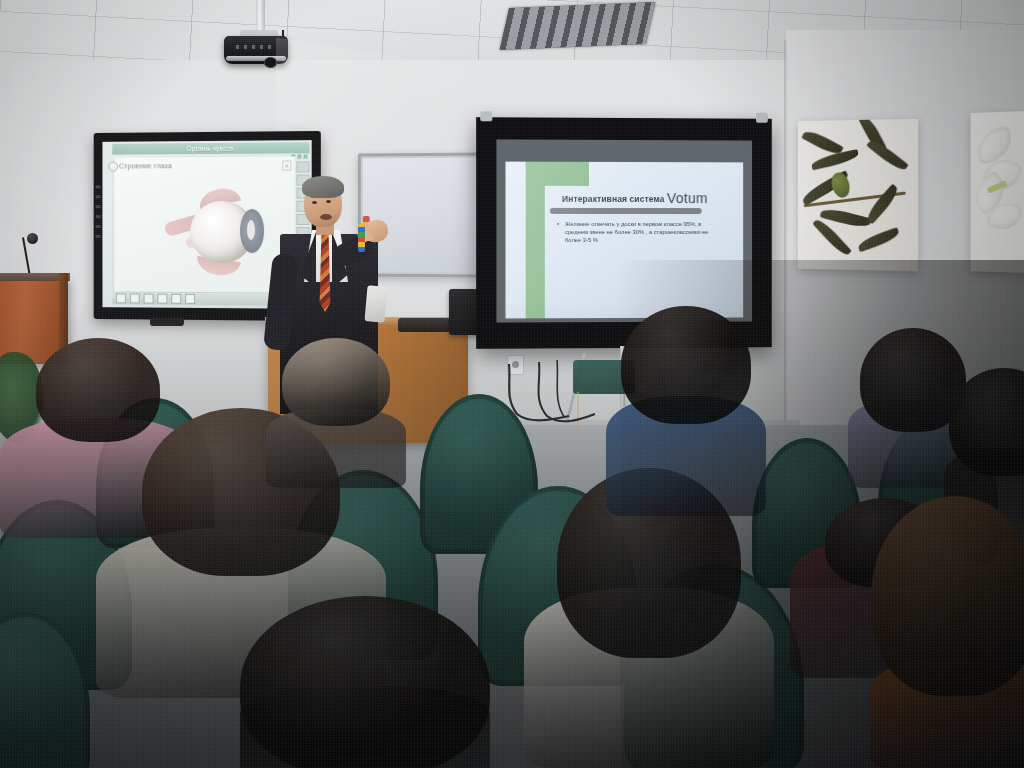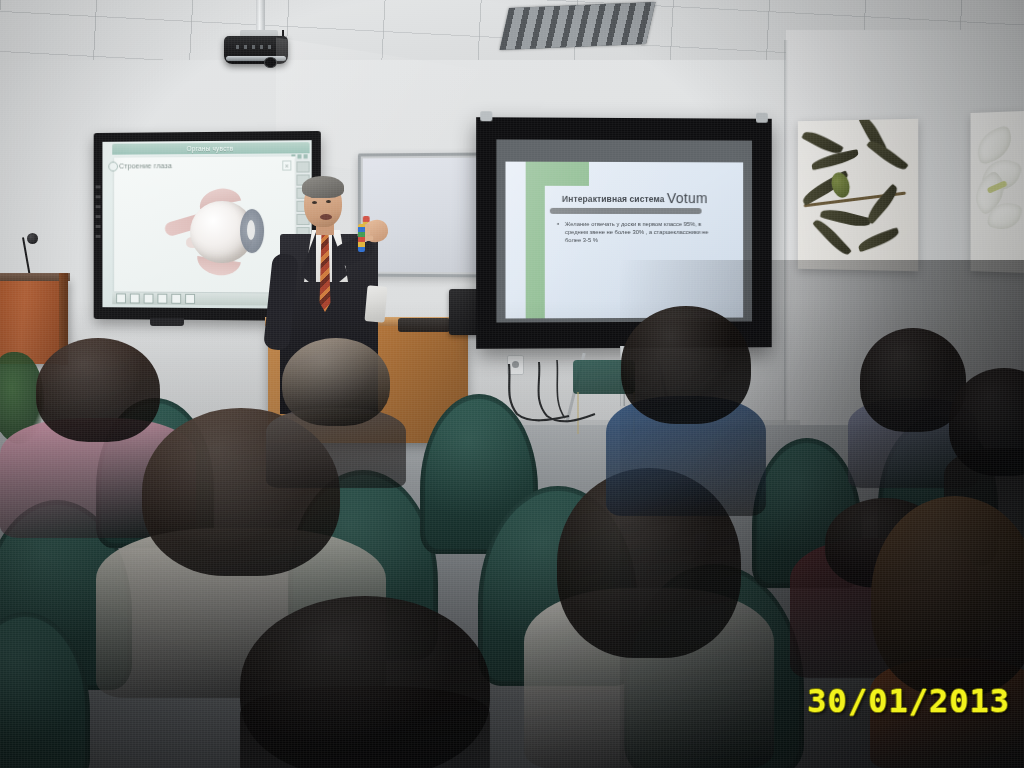--- a/index.html
+++ b/index.html
@@ -760,15 +760,14 @@
         <div class="p-b" style="left: 0px; top: 162px; width: 170px; height: 110px; background: linear-gradient(170deg, rgb(212, 102, 42), rgba(0, 0, 0, 0.55));"></div>
         <div class="p-h" style="left: 1px; width: 168px; height: 200px; background: radial-gradient(at 38% 26%, rgba(255, 255, 255, 0.14), rgba(0, 0, 0, 0) 55%), linear-gradient(165deg, rgb(141, 92, 47), rgba(0, 0, 0, 0.85));"></div>
       </div>
     </div>
 
   <div class="roomdark"></div>
   <div class="rightdark"></div>
   <div class="vignette"></div>
   <div class="grain"></div>
 
-  <div class="timestamp">30/01/2013</div>
 
 </div>
 
 </body></html>

